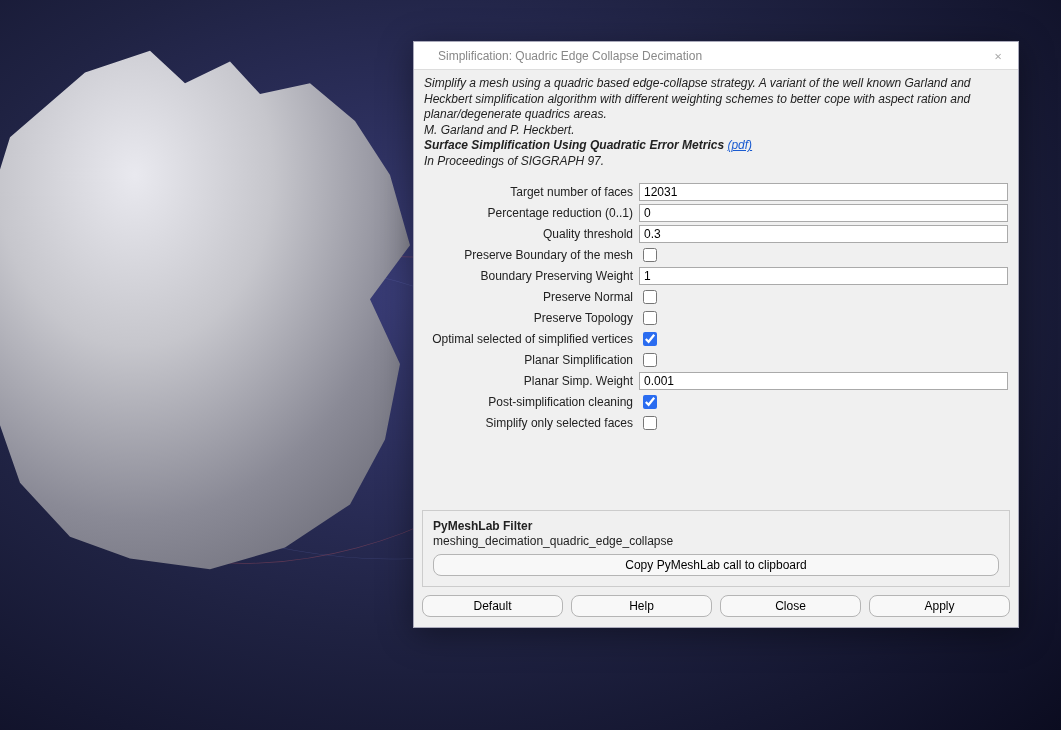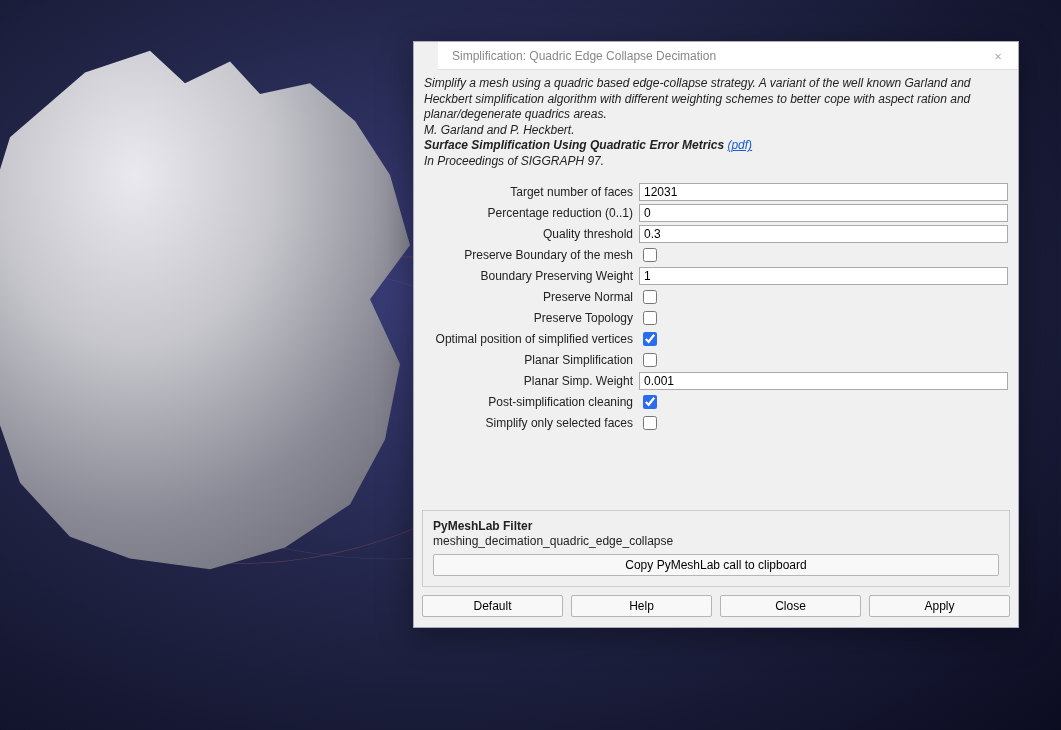--- a/index.html
+++ b/index.html
@@ -19,22 +19,22 @@
   .orbit2{ border-color:rgba(120,130,210,0.25); transform:rotate(10deg) scaleY(0.5) scale(1.1); }
 
   
   .dialog {
     position:absolute; left:413px; top:41px; width:606px;
     background:#f0f0f0; border:1px solid #aab;
     box-shadow: 0 6px 32px rgba(0,0,0,0.4);
   }
   .titlebar {
     height:28px; display:flex; align-items:center; justify-content:space-between;
-    padding:0 6px 0 14px; background:#ffffff; border-bottom:1px solid #ddd;
-    color:#888; font-size:12px;margin-left:24px;
+    padding:0 6px 0 24px; background:#ffffff; border-bottom:1px solid #ddd;
+    color:#888; font-size:12px;
   }
   .titlebar .close-x { width:28px; height:20px; display:flex; align-items:center; justify-content:center; color:#aaa; font-family:monospace; font-size:12px; cursor:default; }
 
   .desc { padding:6px 10px 8px 10px; font-style:italic; line-height:1.3; }
   .desc .see { margin-top:0; }
   .desc a { color:#1a5bd0; text-decoration:underline; }
 
   .form { padding:4px 10px 8px 10px; }
   .row { display:flex; align-items:center; height:21px; }
   .row label { width:215px; text-align:right; padding-right:6px; }
@@ -44,21 +44,21 @@
   }
   input[type="checkbox"].cb { width:14px; height:14px; accent-color:#2a6cf0; }
 
   .pymesh {
     margin:8px; padding:8px 10px 10px 10px; border:1px solid #ccc; background:#f0f0f0;
   }
   .pymesh .heading { font-weight:600; margin-bottom:1px; }
   .pymesh .mono { margin-bottom:6px; }
 
   button.wide {
-    height:22px; background:#f8f8f8; border:1px solid #b5b5b5; border-radius:2px;
+    height:22px; background:#f8f8f8; border:1px solid #b5b5b5; border-radius:8px;
     font:inherit; cursor:default;
   }
 
   .pymesh button.wide { width:100%; }
 
   .button-grid { display:grid; grid-template-columns:1fr 1fr 1fr 1fr; gap:6px 8px; padding:0 8px 10px 8px; }
 </style>
 </head>
 <body>
 
@@ -107,21 +107,21 @@
     </div>
     <div class="row">
       <label>Preserve Normal</label>
       <div class="field"><input type="checkbox" class="cb" style=""></div>
     </div>
     <div class="row">
       <label>Preserve Topology</label>
       <div class="field"><input type="checkbox" class="cb" style=""></div>
     </div>
     <div class="row">
-      <label>Optimal position of simplified vertices</label>
+      <label>Optimal selected of simplified vertices</label>
       <div class="field"><input type="checkbox" class="cb" checked="" style=""></div>
     </div>
     <div class="row">
       <label>Planar Simplification</label>
       <div class="field"><input type="checkbox" class="cb" style=""></div>
     </div>
     <div class="row">
       <label>Planar Simp. Weight</label>
       <div class="field"><input type="text" class="val" value="0.001" style=""></div>
     </div>

